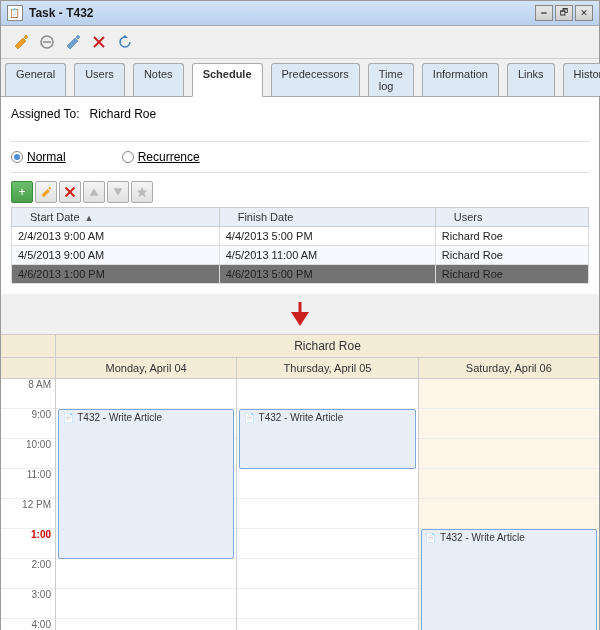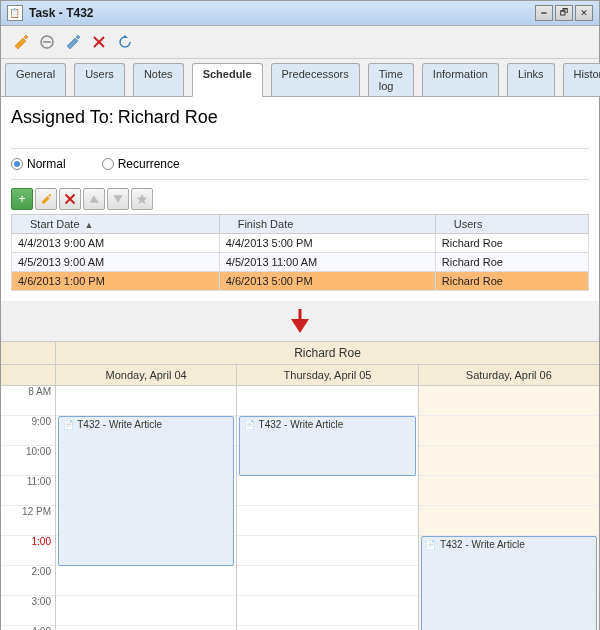--- a/index.html
+++ b/index.html
@@ -101,36 +101,37 @@
 
     .content-area {
       background: #fff;
       padding: 10px;
       border-top: none;
     }
 
     .assigned-row {
       display: flex;
       align-items: center;
-      gap: 4px;
+      gap: 10px;
       margin-bottom: 20px;
-      font-size: 18px;
+      font-size: 12px;
     }
 
     .divider {
       border: none;
       border-top: 1px solid #ddd;
       margin: 8px 0;
     }
 
     .radio-row {
       display: flex;
-      gap: 36px;
+      gap: 56px;
       align-items: center;
       margin: 8px 0;
+      text-decoration: underline;
     }
 
     .radio-item {
       display: flex;
       align-items: center;
       gap: 4px;
       font-size: 12px;
     }
 
     .radio-circle {
@@ -177,21 +178,21 @@
     }
 
     .data-table td {
       border: 1px solid #ddd;
       padding: 3px 6px;
       color: #222;
     }
 
     .data-table tr:nth-child(odd) td { background: #fff; }
     .data-table tr:nth-child(even) td { background: #f8f8ff; }
-    .data-table tr.selected td { background: #fdba74; }
+    .data-table tr.selected td { background: #737373; }
 
     .sort-arrow { color: #555; font-size: 9px; margin-left: 2px; }
 
     
     .arrow-connector {
       display: flex;
       justify-content: center;
       padding: 6px 0;
       background: #f0f0f0;
     }
@@ -259,21 +260,21 @@
       height: 30px;
       display: flex;
       align-items: flex-start;
       justify-content: flex-end;
       padding-right: 4px;
       font-size: 10px;
       color: #666;
       border-bottom: 1px solid #eee;
     }
 
-    .cal-time-slot.current { color: #cc0000; font-weight: normal; }
+    .cal-time-slot.current { color: #cc0000; font-weight: bold; }
 
     .cal-columns {
       flex: 1;
       display: flex;
     }
 
     .cal-day-col {
       flex: 1;
       border-right: 1px solid #ccc;
       position: relative;
@@ -426,21 +427,21 @@
     <table class="data-table">
       <thead>
         <tr>
           <th>Start Date <span class="sort-arrow">▲</span></th>
           <th>Finish Date</th>
           <th>Users</th>
         </tr>
       </thead>
       <tbody id="schedule-tbody">
       <tr>
-            <td>4/4/2013 9:00 AM</td>
+            <td>2/4/2013 9:00 AM</td>
                     <td>4/4/2013 5:00 PM</td>
                     <td>Richard Roe</td>
           </tr>
           <tr>
             <td>4/5/2013 9:00 AM</td>
                     <td>4/5/2013 11:00 AM</td>
                     <td>Richard Roe</td>
           </tr>
           <tr class="selected">
             <td>4/6/2013 1:00 PM</td>

